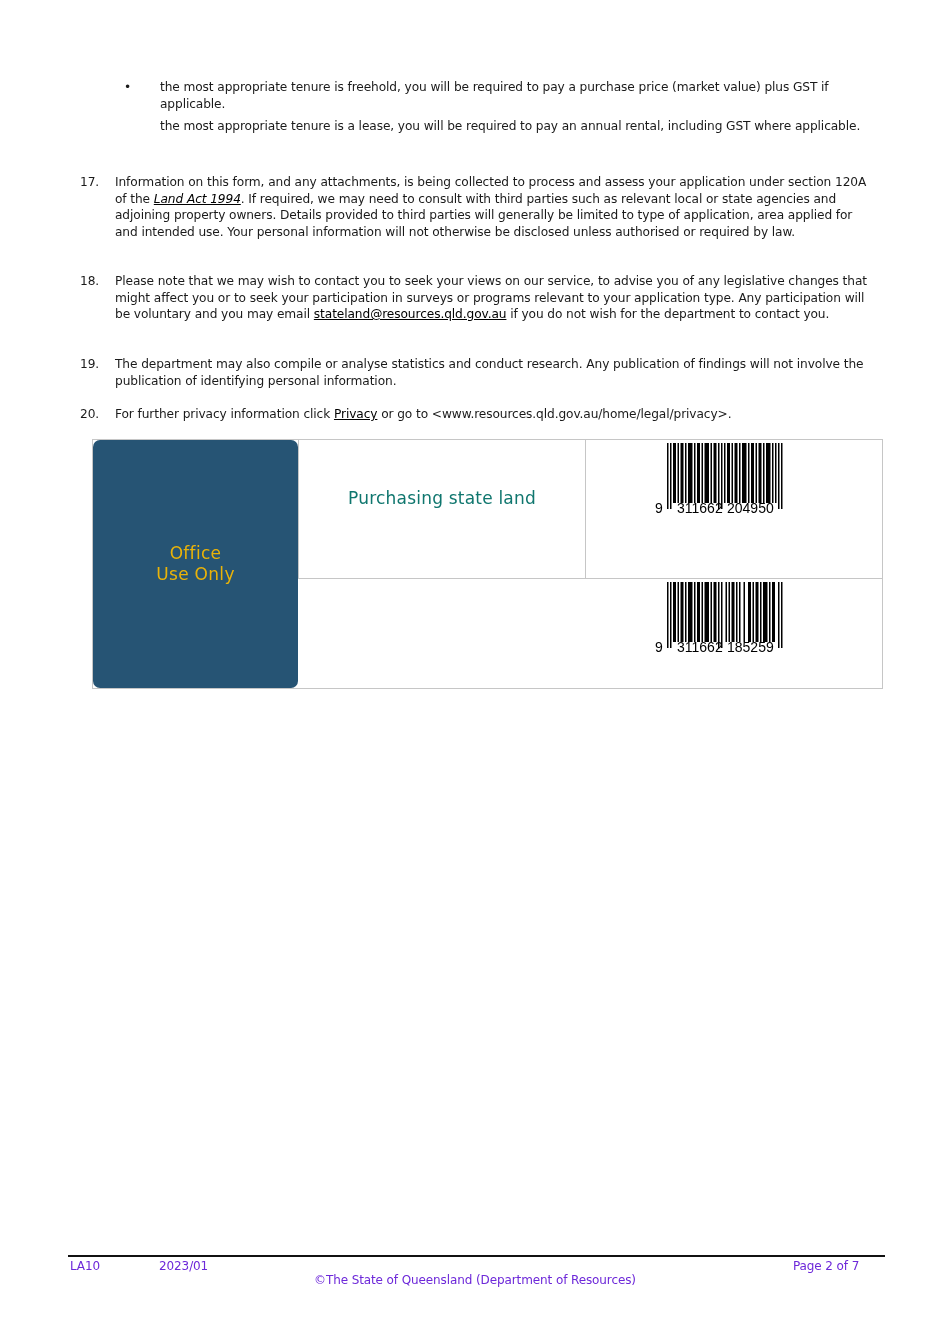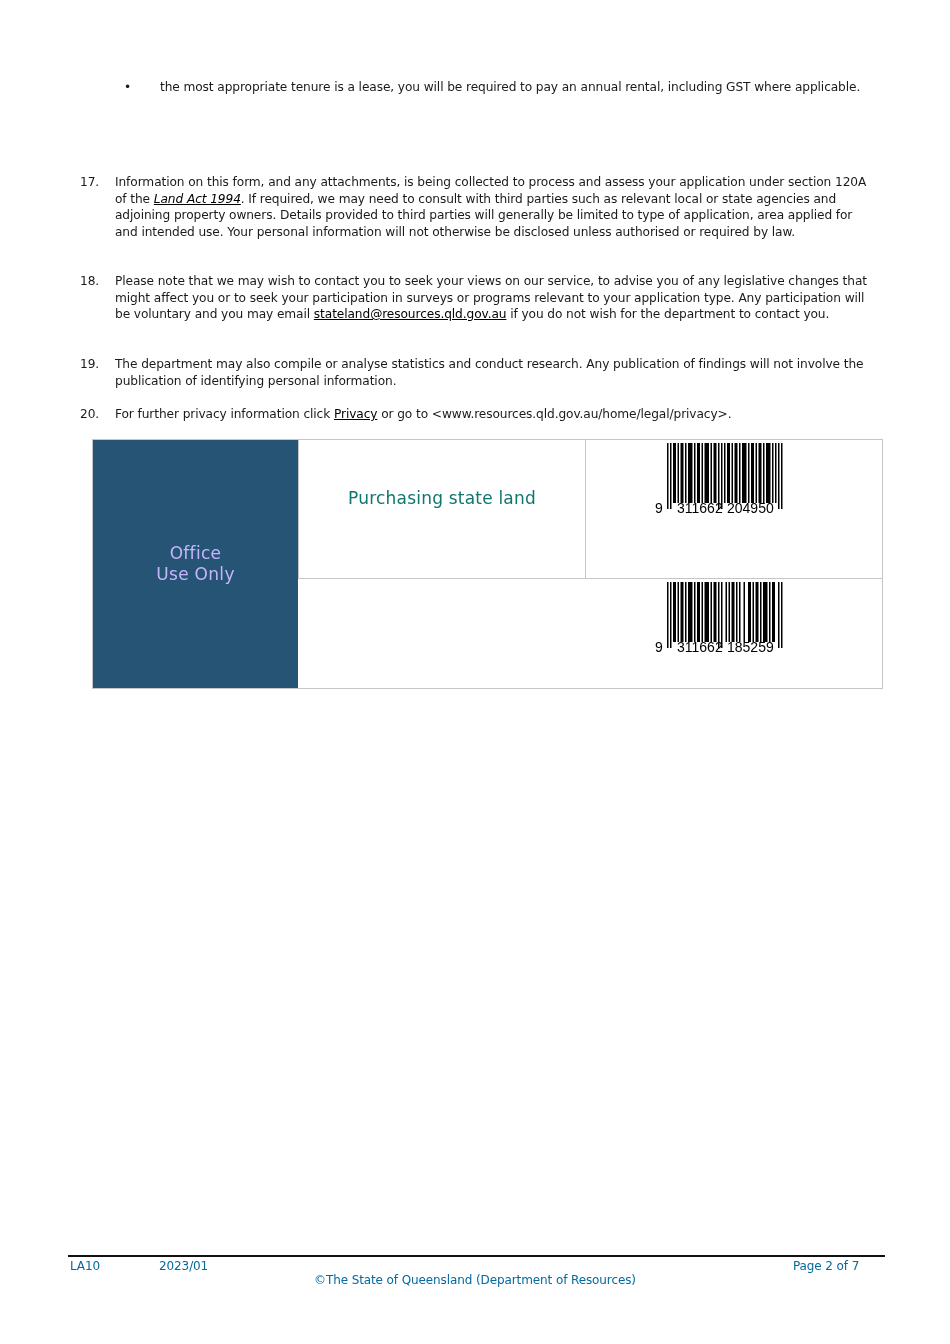--- a/index.html
+++ b/index.html
@@ -9,39 +9,40 @@
   .bullet-dot { position:absolute; left:0; top:0; width:8px; }
   .bullet-body { position:absolute; left:36px; top:0; width:712px; }
   .bullet-body p { margin:0 0 6px 0; }
   .num-item { position:absolute; left:80px; width:790px; }
   .num-label { position:absolute; left:0; top:0; width:32px; }
   .num-body { position:absolute; left:35px; top:0; width:755px; }
   a.link { color:#000000; text-decoration:underline; }
   a.link.italic { font-style:italic; }
 
   .office-table { position:absolute; left:92px; top:439px; width:791px; height:250px; border:1px solid #c6c6c6; box-sizing:border-box; }
-  .office-cell { position:absolute; left:0; top:0; width:205px; height:248px; background:#265474; color:#c4b5fd; display:flex; align-items:center; justify-content:center; text-align:center; font-size:17px; line-height:21px; letter-spacing:0.3px; }
+  .office-cell { position:absolute; left:0; top:0; width:205px; height:248px; background:#265474; color:#eab308; display:flex; align-items:center; justify-content:center; text-align:center; font-size:17px; line-height:21px; letter-spacing:0.3px;border-radius:7px; }
   .row { position:absolute; left:205px; width:584px; }
   .row1 { top:0; height:138px; border-bottom:1px solid #c6c6c6; }
   .row2 { top:139px; height:109px; }
   .label-cell { position:absolute; left:0; top:0; width:288px; height:100%; border-left:1px solid #c6c6c6; border-right:1px solid #c6c6c6; box-sizing:border-box; font-size:17px; letter-spacing:0.2px; text-align:center; color:#0f766e; }
   .row1 .label-cell span { position:absolute; left:0; right:0; top:48px; }
   .row2 .label-cell span { position:absolute; left:0; right:0; top:37px; }
   .code-cell { position:absolute; left:288px; top:0; width:296px; height:100%; }
   .barcode { position:absolute; left:69px; top:3px; width:150px; height:72px; }
 
   .footer-line { position:absolute; left:68px; top:1255px; width:817px; height:2px; background:#111; }
-  .footer { position:absolute; font-size:12px; color:#0369a1; letter-spacing:-0.1px; }
+  .footer { position:absolute; font-size:12px; color:#6d28d9; letter-spacing:-0.1px; }
 </style>
 </head>
 <body>
 
 <div class="bullet-item txt">
   <span class="bullet-dot">•</span>
   <div class="bullet-body">
+    <p>the most appropriate tenure is freehold, you will be required to pay a purchase price (market value) plus GST if applicable.</p>
     <p>the most appropriate tenure is a lease, you will be required to pay an annual rental, including GST where applicable.</p>
   </div>
 </div>
 
 <div class="num-item txt" style="top:174px;">
   <span class="num-label">17.</span>
   <div class="num-body"><span>Information on this form, and any attachments, is being collected to process and assess your application under section 120A of the </span><a class="link italic" href="#">Land Act 1994</a><span>. If required, we may need to consult with third parties such as relevant local or state agencies and adjoining property owners. Details provided to third parties will generally be limited to type of application, area applied for and intended use. Your personal information will not otherwise be disclosed unless authorised or required by law.</span></div>
 </div>
 
 <div class="num-item txt" style="top:273px;">

